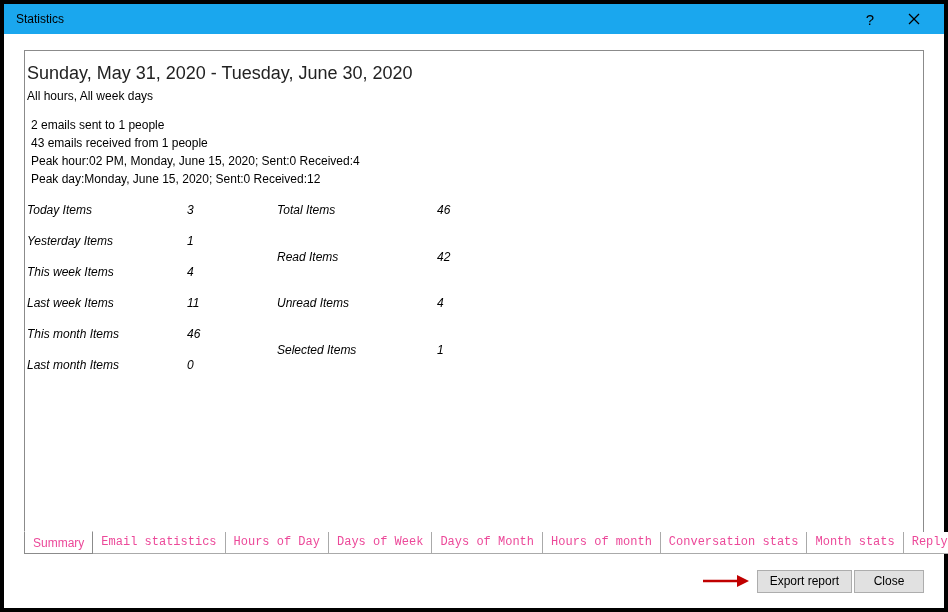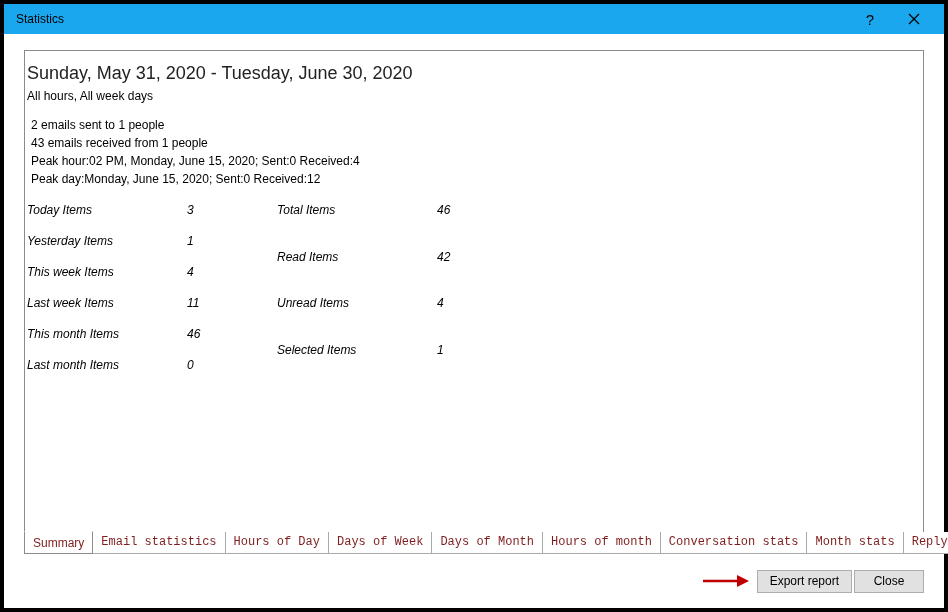--- a/index.html
+++ b/index.html
@@ -99,21 +99,21 @@
       display: flex;
       height: 22px;
     }
     .tab2 {
       padding: 3px 8px 3px 8px;
       font-size: 12px;
       border: 1px solid #aaa;
       border-top: none;
       cursor: pointer;
       background: #fff;
-      color: #7f1d1d;
+      color: #ec4899;
       white-space: nowrap;
     }
     .tab2 + .tab2 { border-left: none; font-family: Liberation Mono, monospace; }
     .tab2.active {
       border: 1px solid #8b8b8b;
       border-top: 1px solid #fff;
       margin-top: -1px;
       padding-top: 4px;
       position: relative;
       z-index: 2;

